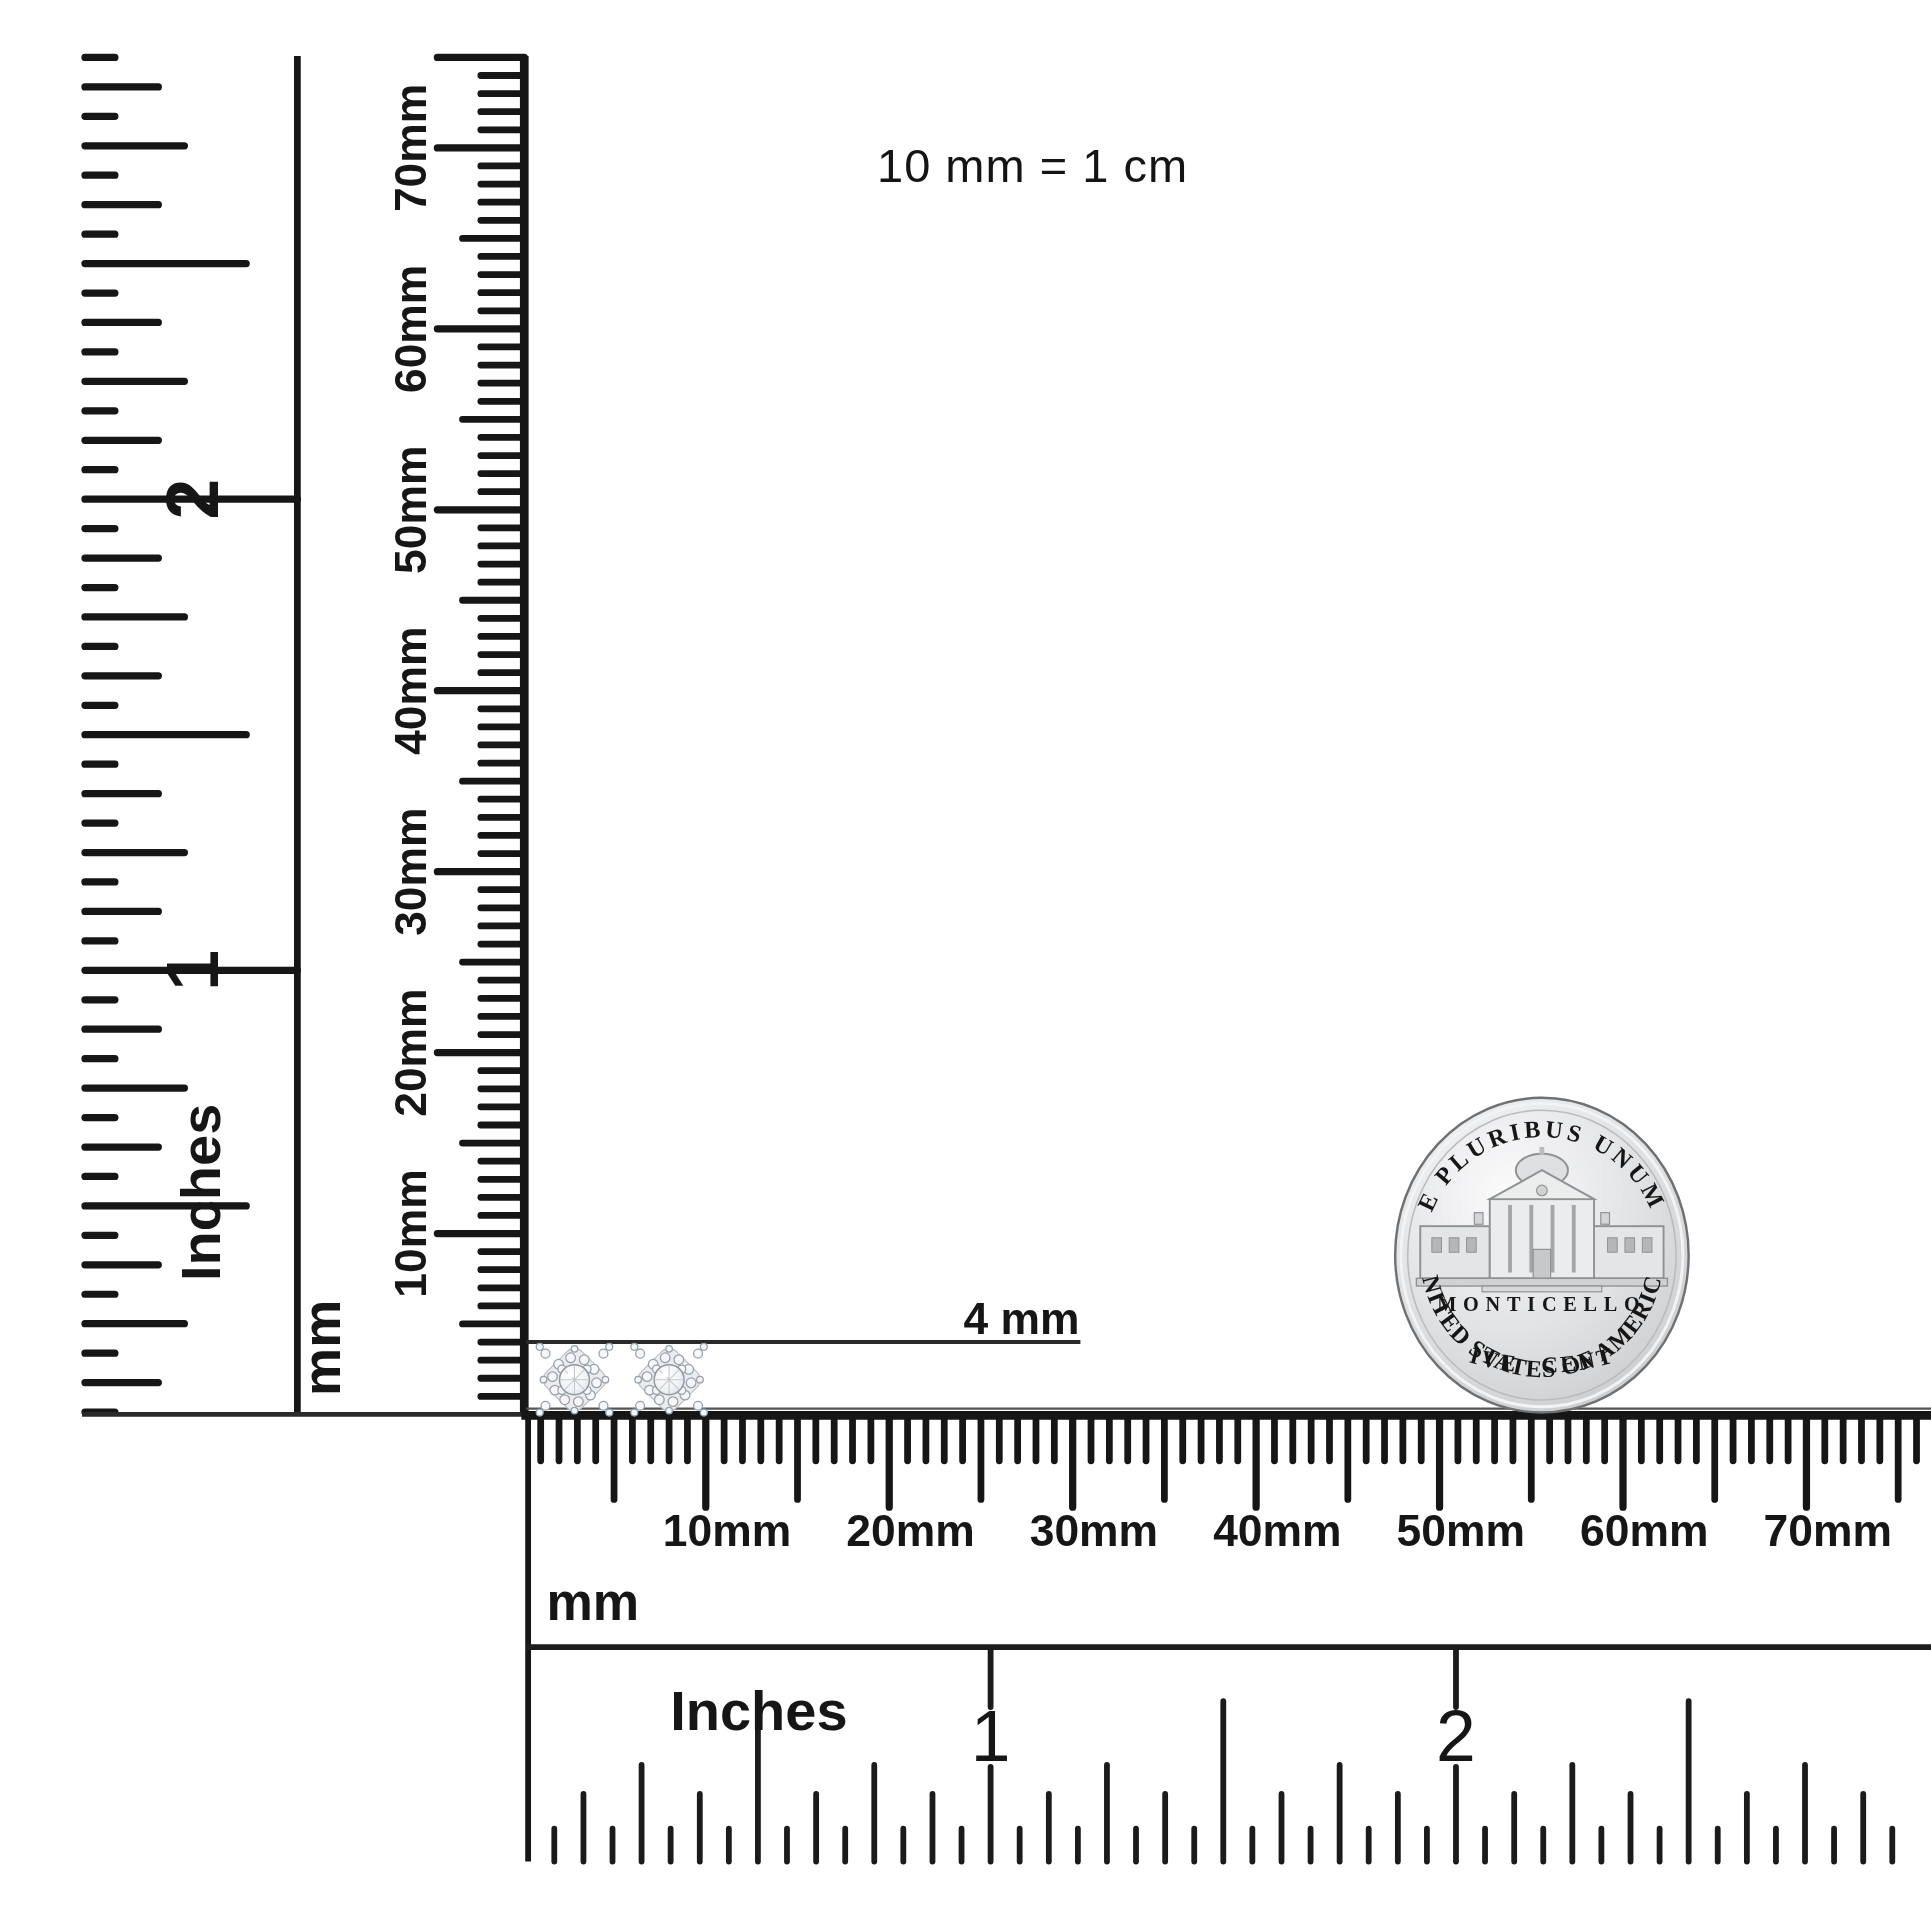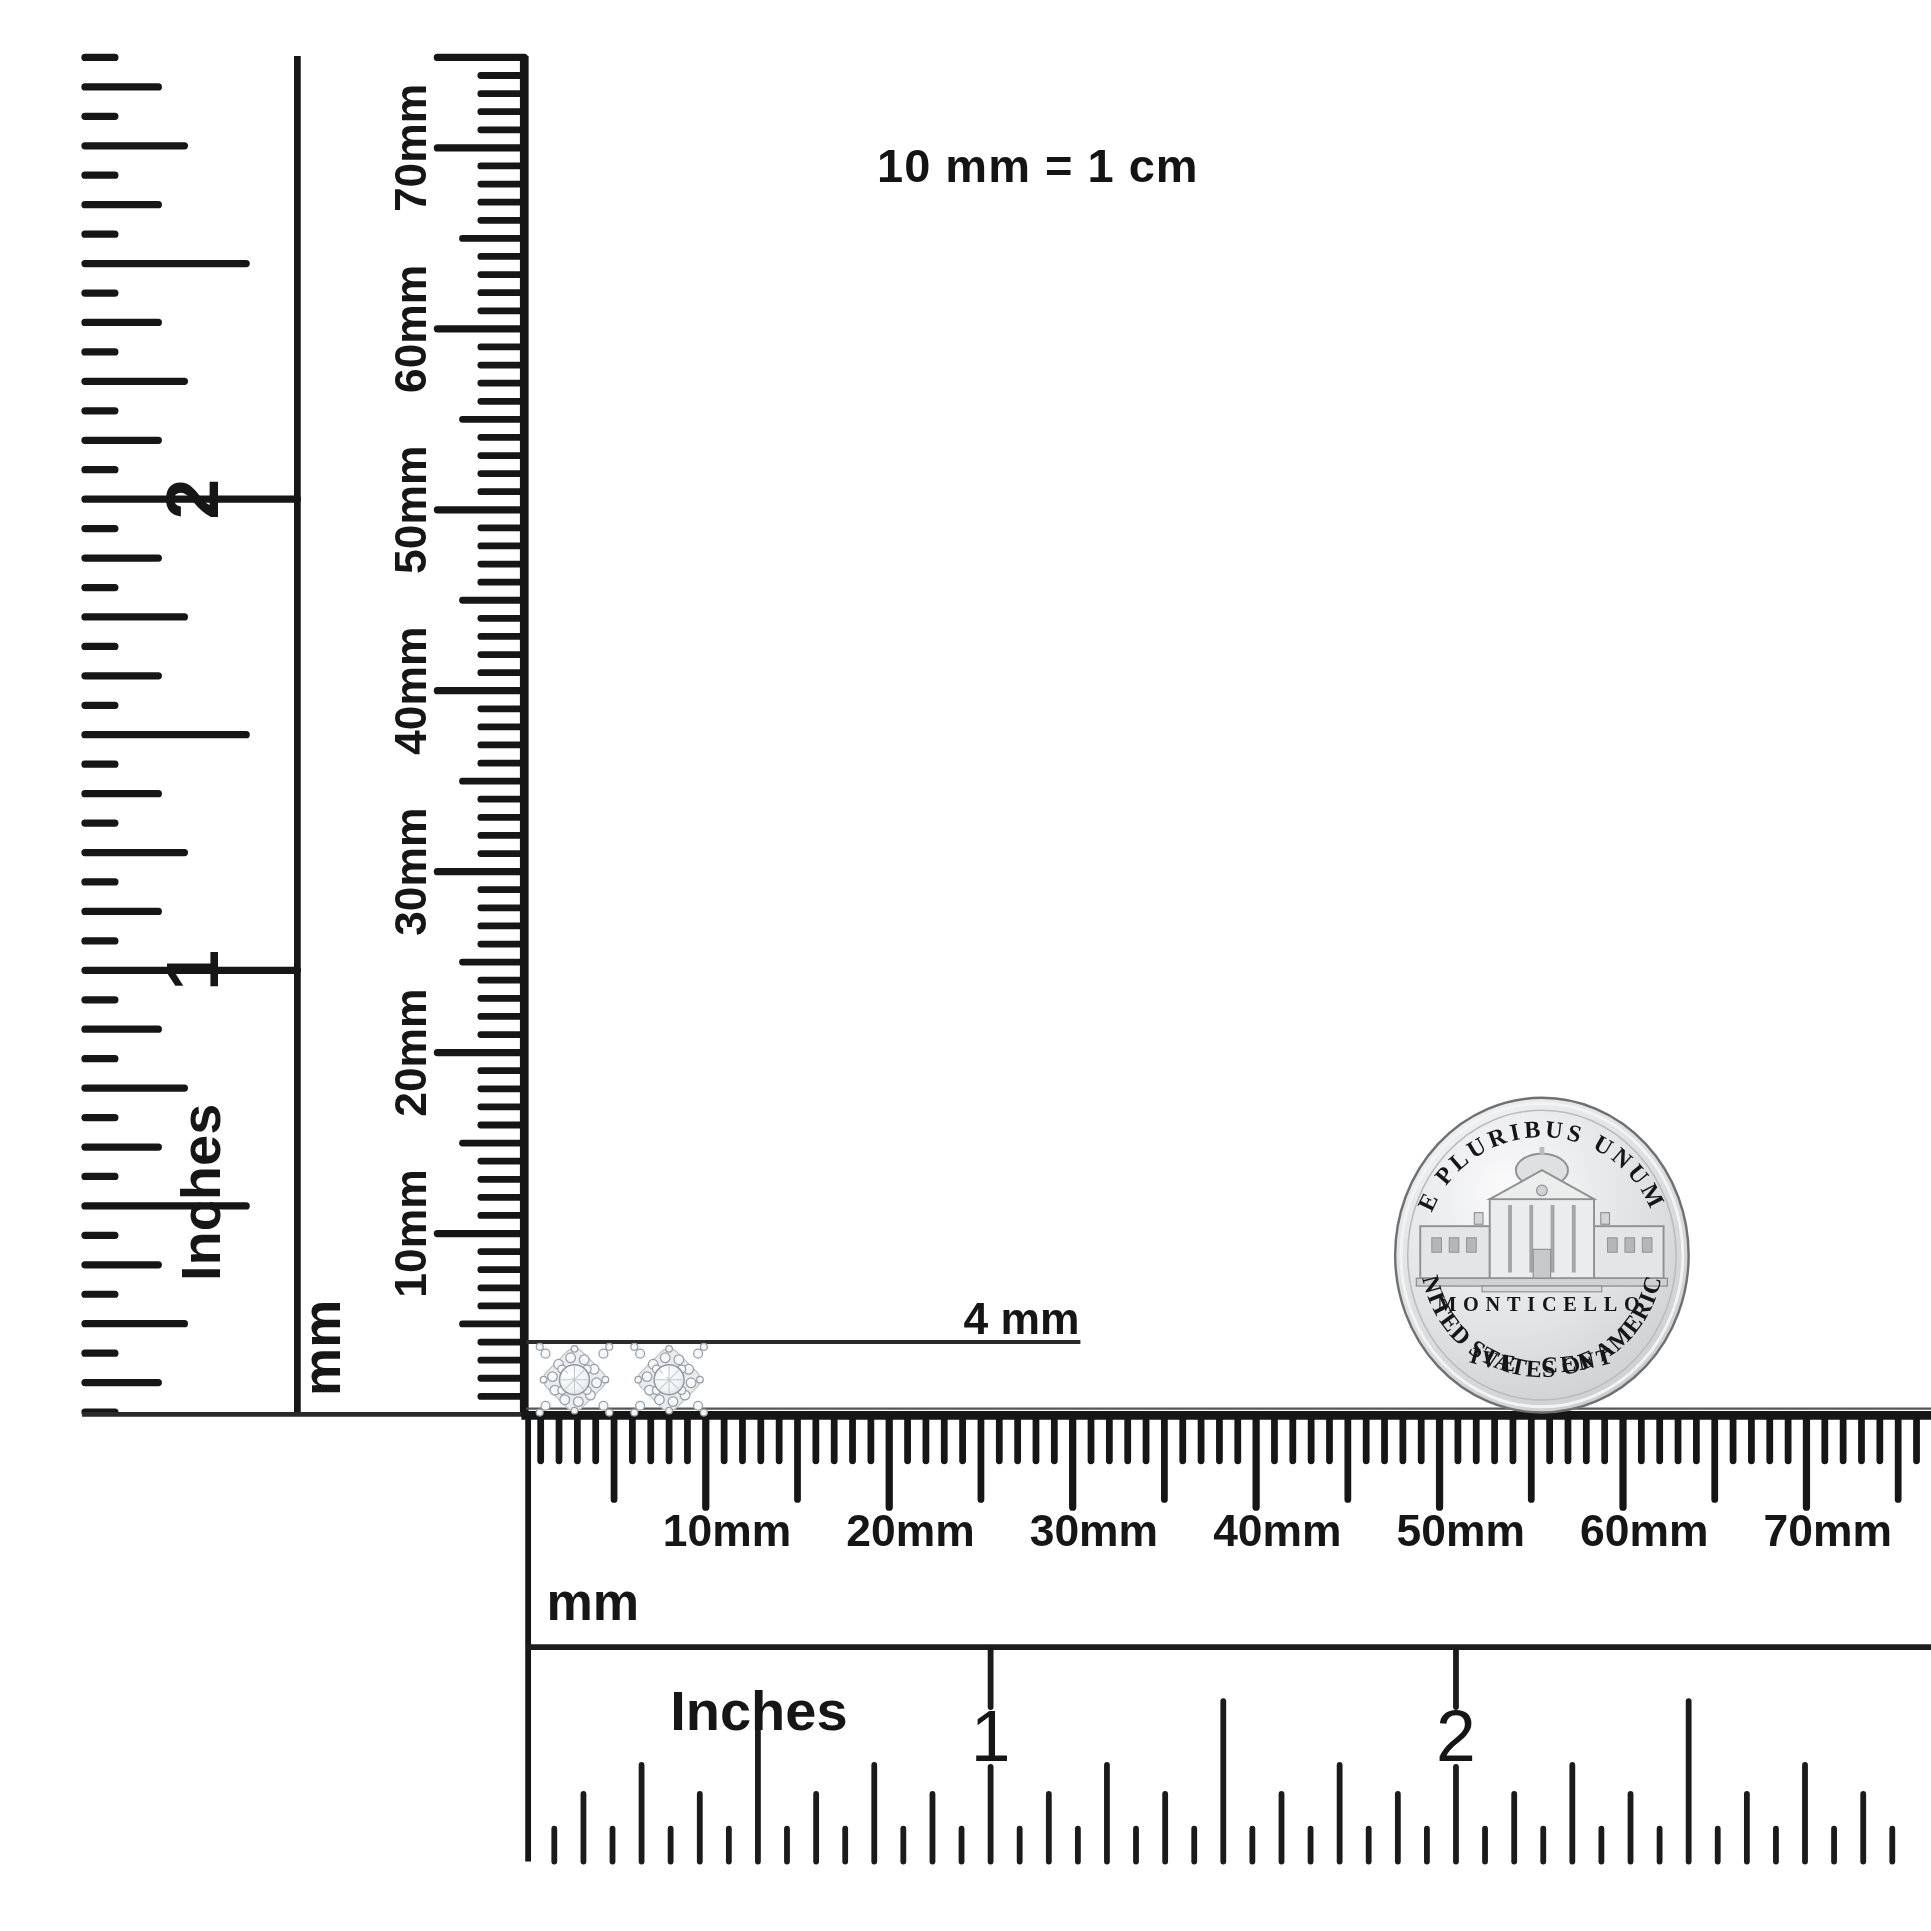--- a/index.html
+++ b/index.html
@@ -1,19 +1,19 @@
 <!DOCTYPE html>
 <html><head>
 <meta charset="utf-8">
 <style>
   html,body{margin:0;padding:0;background:#ffffff;}
   .canvas{position:relative;width:1931px;height:1931px;background:#ffffff;overflow:hidden;
           font-family:"Liberation Sans",sans-serif;}
   .canvas svg{position:absolute;left:0;top:0;}
-  .note{position:absolute;left:877px;top:138px;width:386px;font-size:47px;font-weight:700;
+  .note{position:absolute;left:877px;top:138px;width:386px;font-size:47px;font-weight:400;
         color:#141414;letter-spacing:1px;white-space:nowrap;}
   text{fill:#161616;}
 </style>
 </head>
 <body>
 
 <div class="canvas">
   <div class="note">10 mm = 1 cm</div>
 
   <svg id="scene" width="1931" height="1931" viewBox="0 0 2000 2000">

